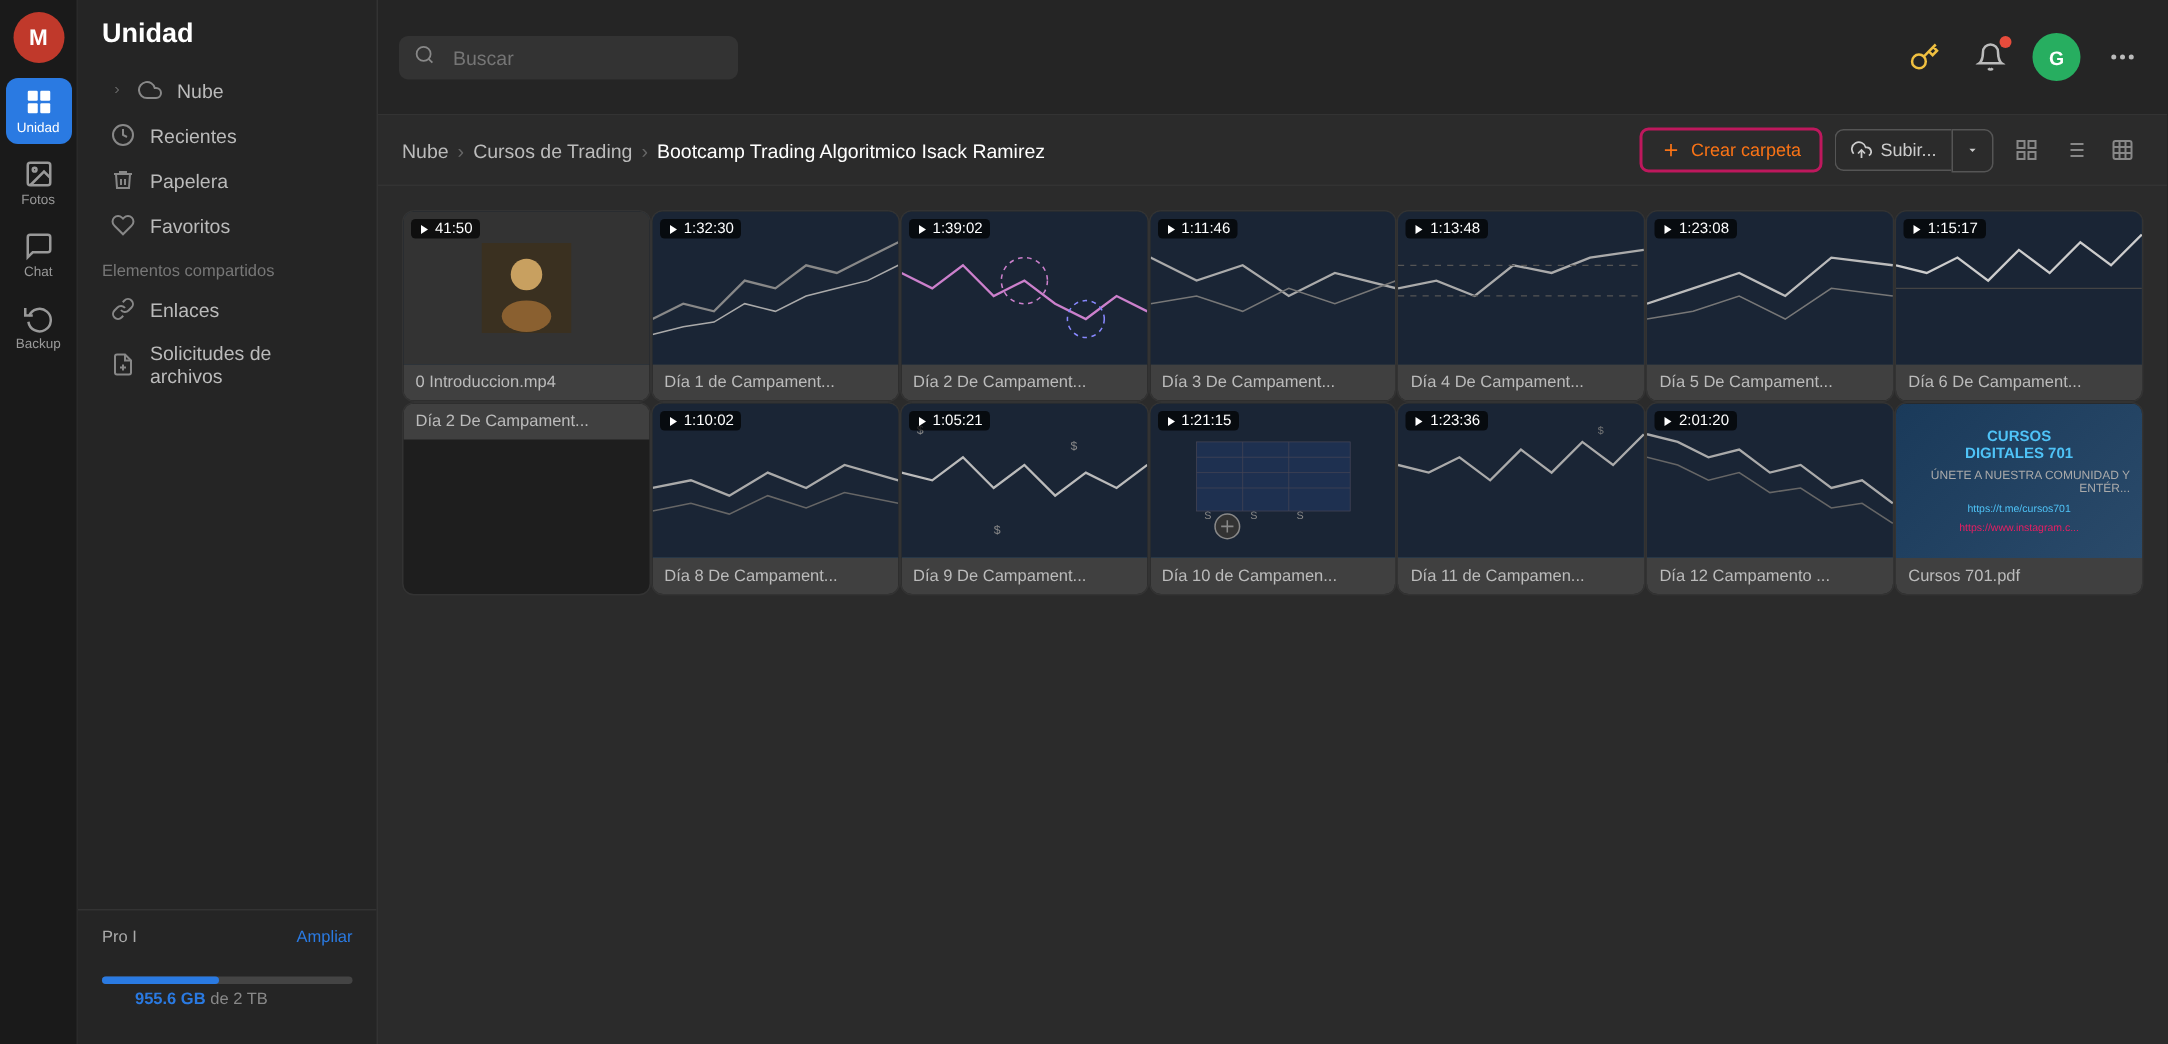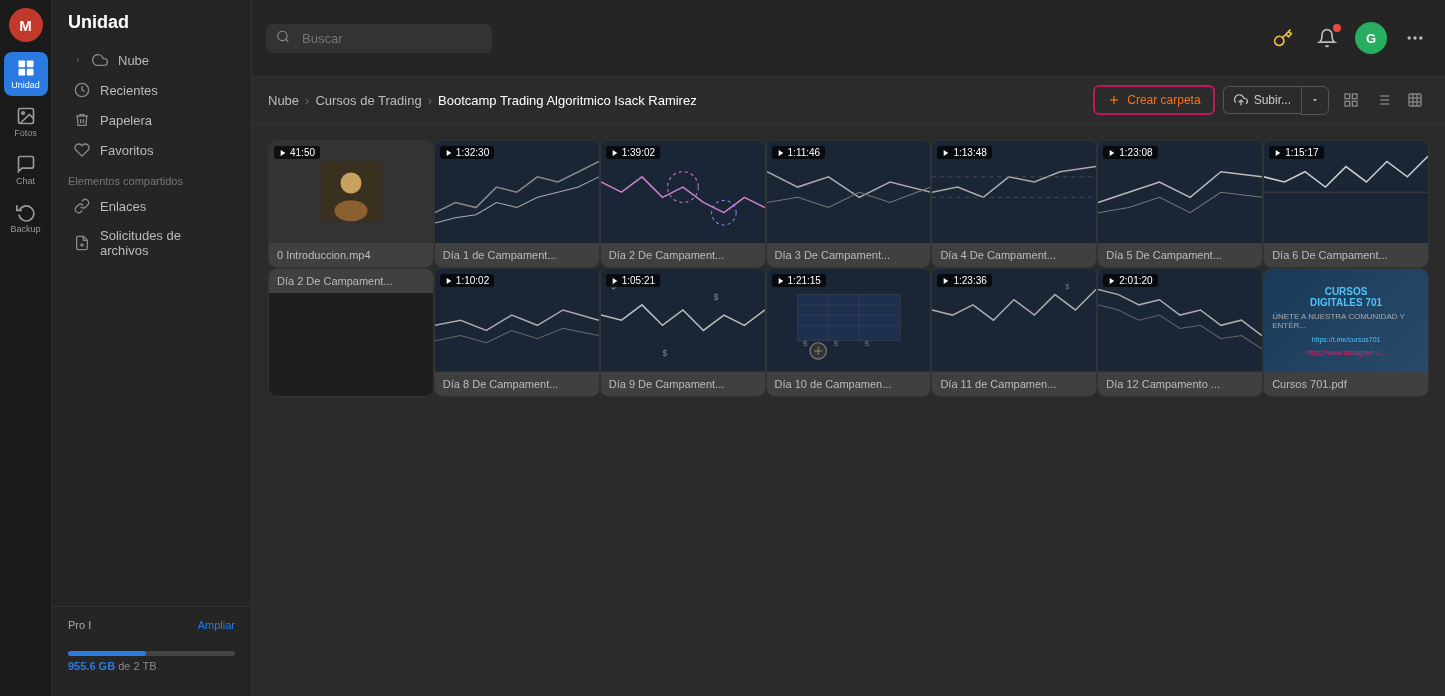--- a/index.html
+++ b/index.html
@@ -109,20 +109,21 @@
     .storage-bar-fill {
       background: #2a7ae2;
       height: 5px;
       border-radius: 4px;
       width: 47%;
     }
     .storage-text {
       font-size: 11px;
       color: #888;
       margin-top: 4px;
+      margin-left: 22px;
     }
     .storage-text strong { color: #2a7ae2; }
     .storage-label {
       display: flex;
       justify-content: space-between;
       font-size: 11px;
       color: #aaa;
       margin-bottom: 20px;
     }
     .ampliar-link { color: #2a7ae2; cursor: pointer; }
@@ -354,21 +355,21 @@
       display: flex;
       flex-direction: column;
       align-items: center;
       justify-content: center;
       padding: 8px;
       font-size: 8px;
       color: #fff;
       gap: 4px;
     }
     .pdf-thumb .pdf-title { font-size: 10px; font-weight: bold; color: #4fc3f7; text-align: center; }
-    .pdf-thumb .pdf-sub { font-size: 8px; color: #aaa; text-align: left; }
+    .pdf-thumb .pdf-sub { font-size: 8px; color: #aaa; text-align: right; }
 
     
     .person-thumb {
       width: 100%;
       height: 100%;
       background: #333;
       display: flex;
       align-items: center;
       justify-content: center;
       overflow: hidden;

